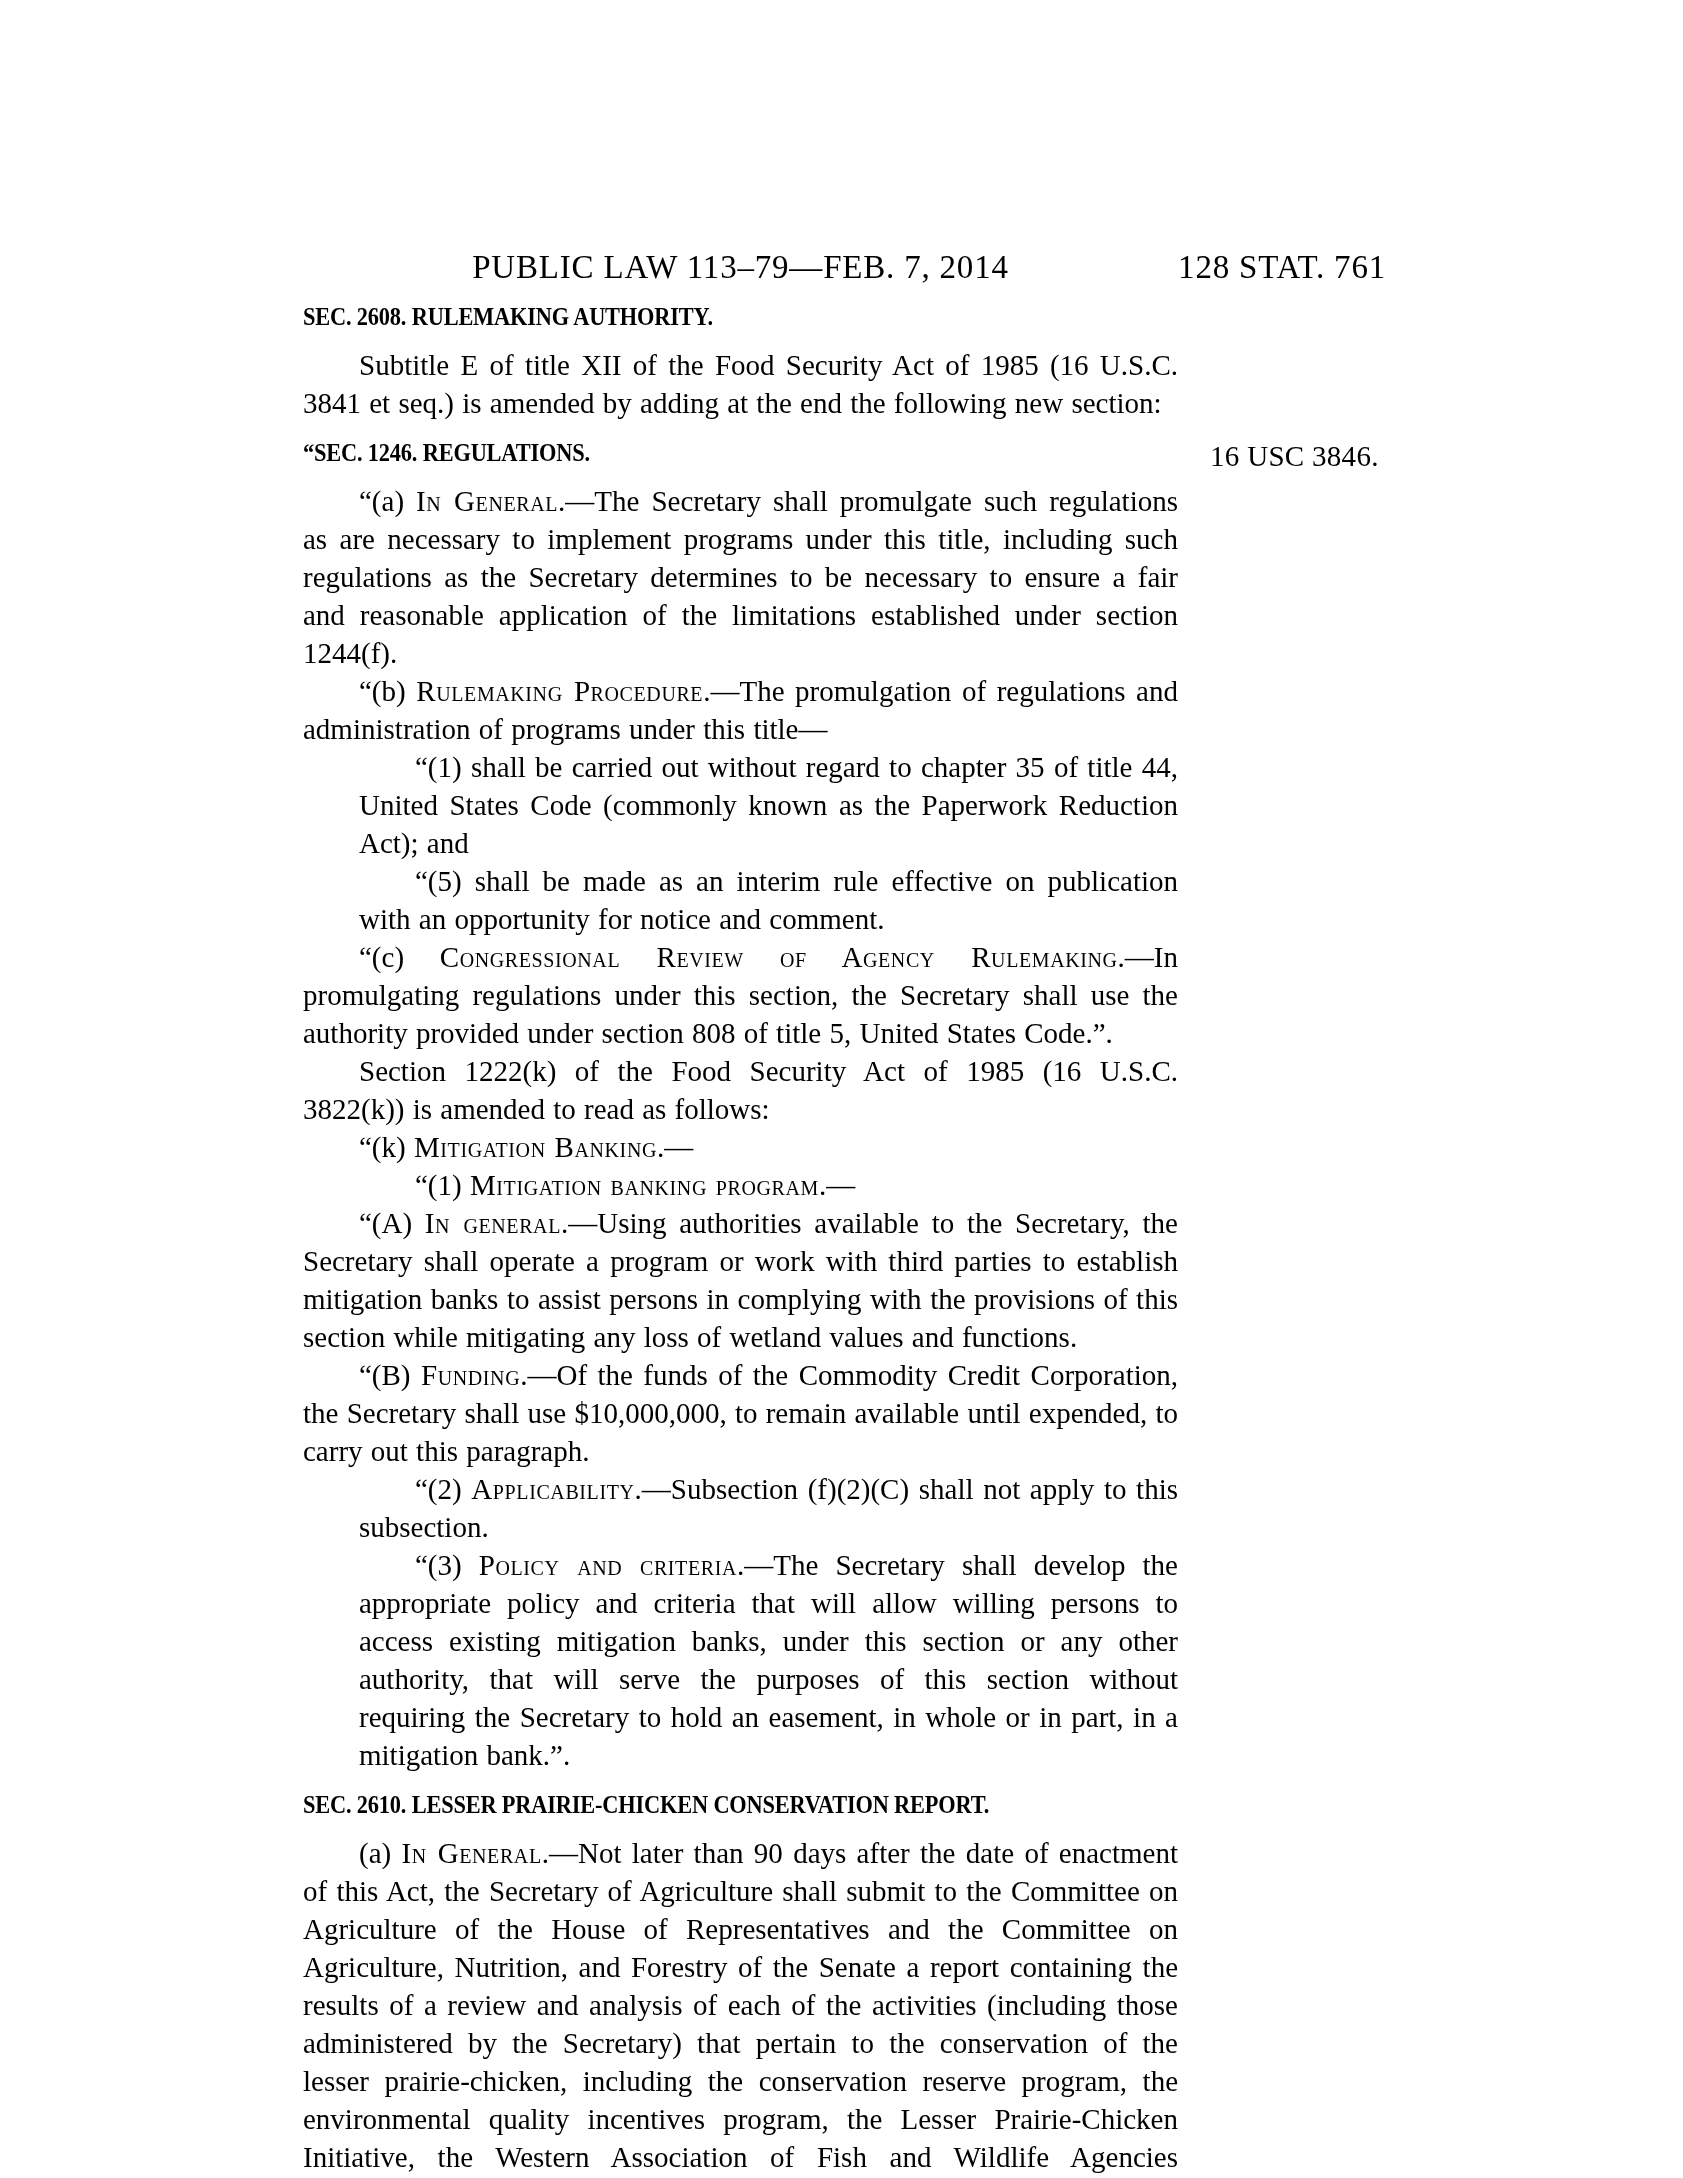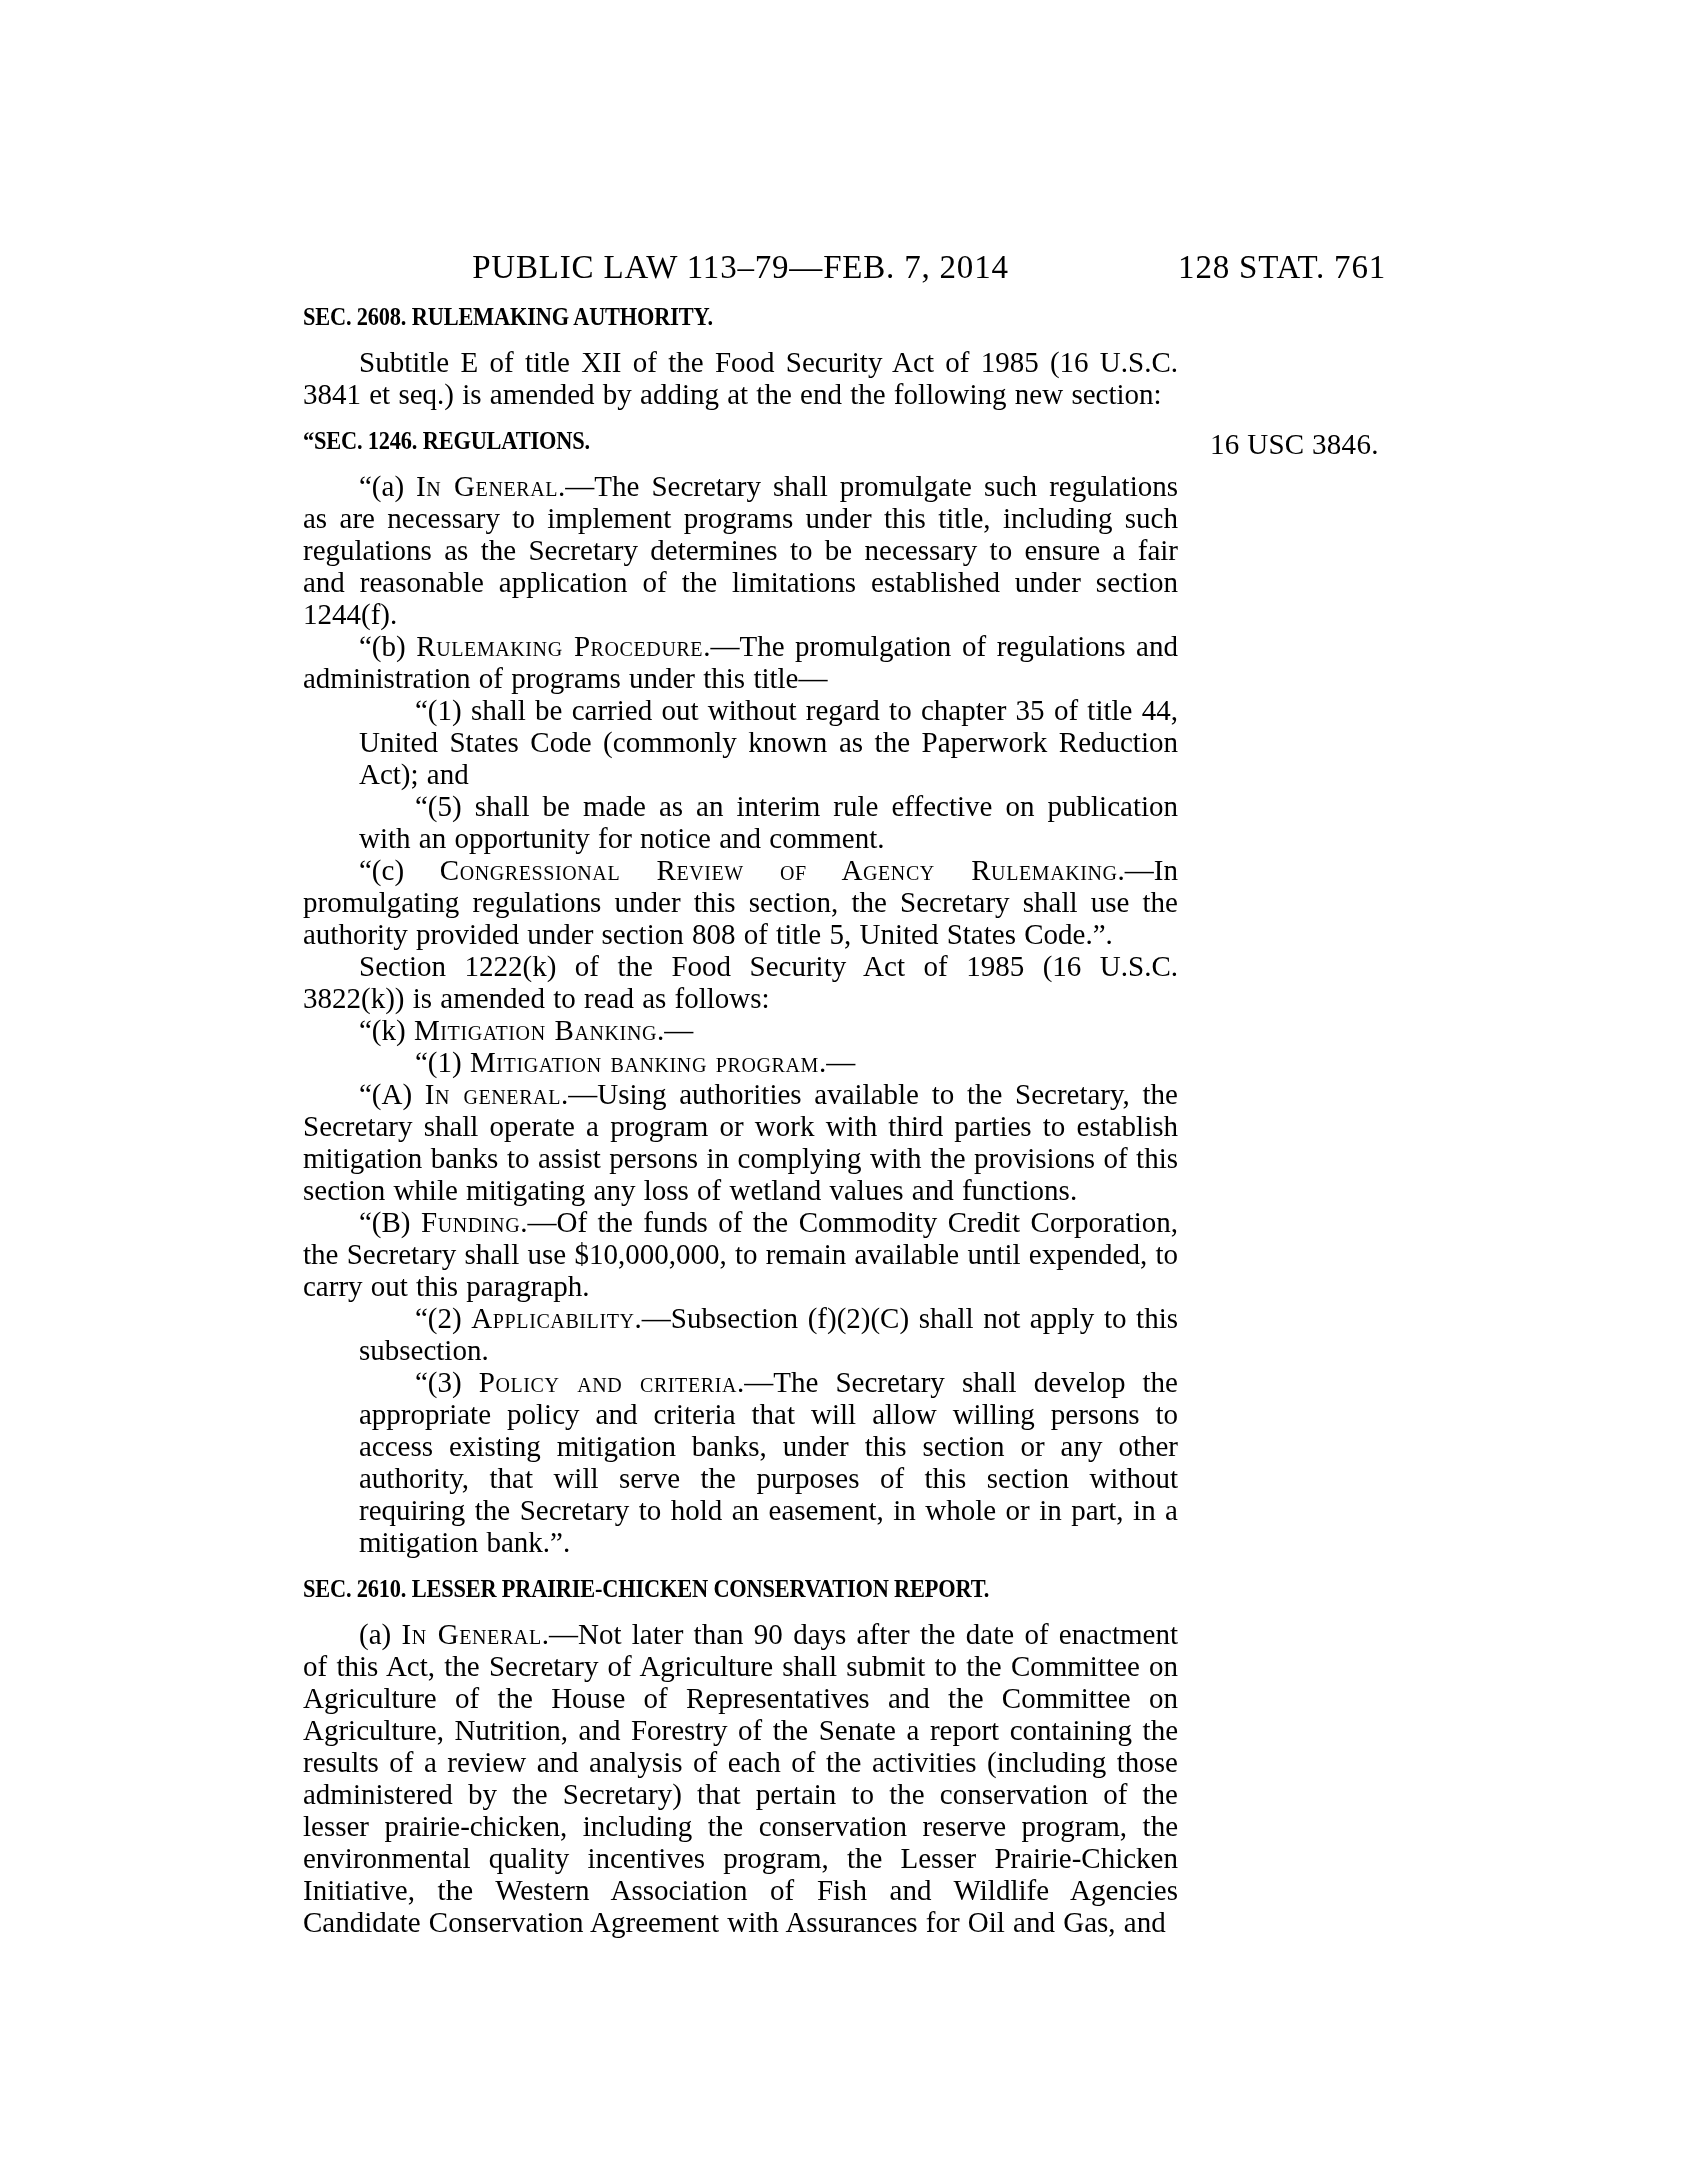--- a/index.html
+++ b/index.html
@@ -67,21 +67,21 @@
     top: 3px;
     font-size: 29px;
     font-weight: normal;
     letter-spacing: 0.3px;
     white-space: nowrap;
   }
   
   .body-para {
     margin: 0;
     font-size: 29px;
-    line-height: 32px;
+    line-height: 38px;
     text-align: justify;
     text-indent: 56px;
     word-spacing: 1px;
     hyphens: none;
   }
   .lvl1 { margin-left: 56px; }
   .lvl2 { }
   .sc {
     font-variant: small-caps;
     letter-spacing: 0.6px;

